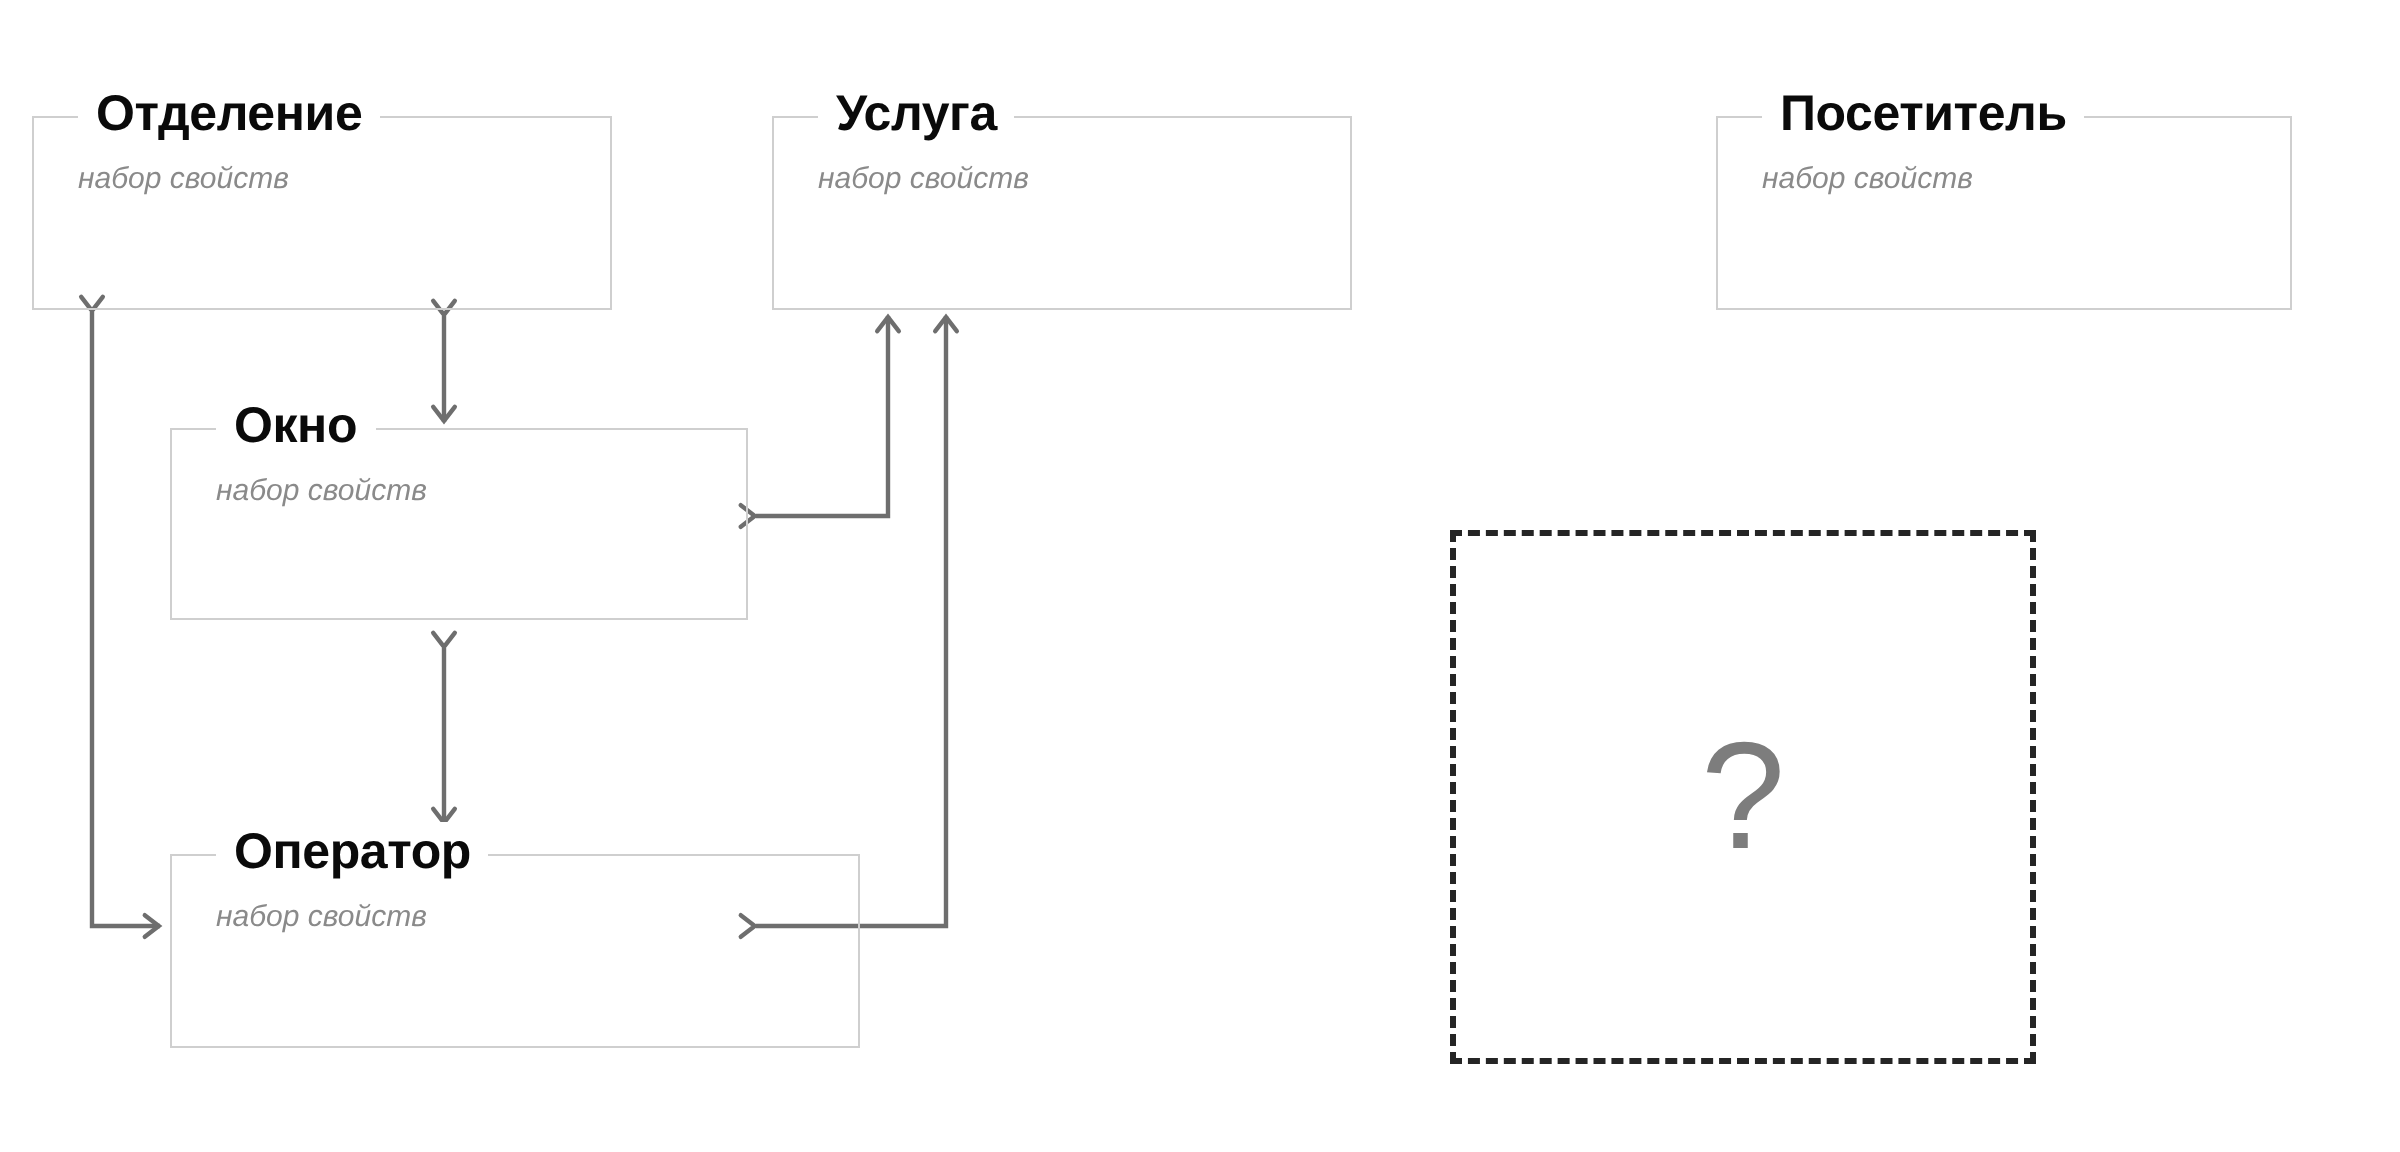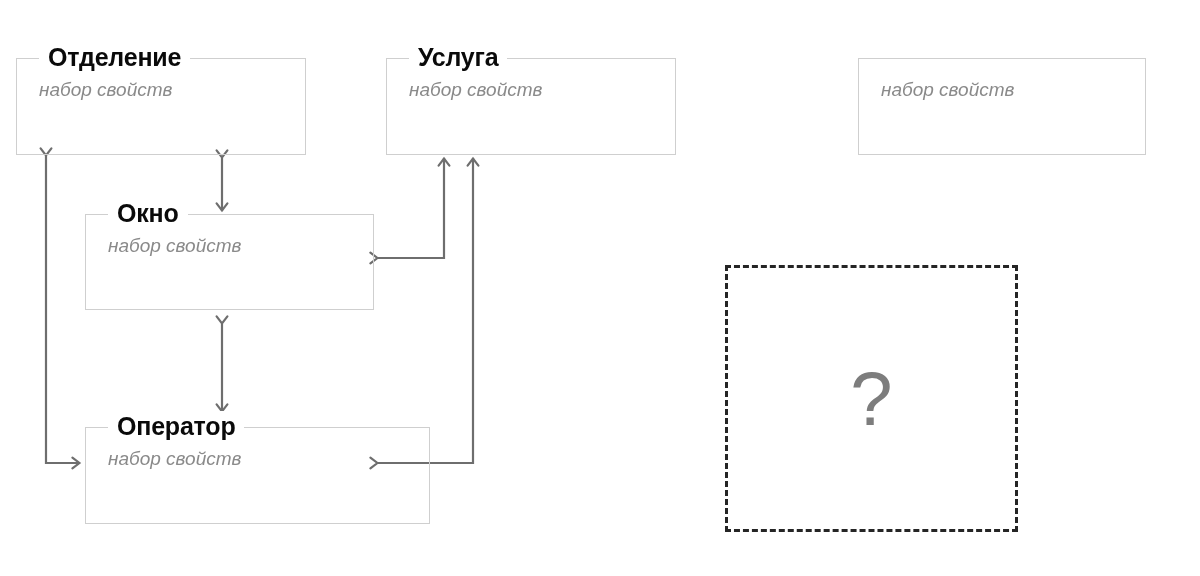--- a/index.html
+++ b/index.html
@@ -37,21 +37,21 @@
     font-weight: 700;
     line-height: 30px;
     color: #0a0a0a;
     white-space: nowrap;
     letter-spacing: -0.2px;
   }
   .entity .entity-props {
     position: absolute;
     top: 19px;
     left: 22px;
-    font-size: 19px;
+    font-size: 15px;
     font-style: italic;
     line-height: 24px;
     color: #8a8a8a;
     white-space: nowrap;
   }
 
   
   .placeholder {
     position: absolute;
     box-sizing: border-box;
@@ -125,20 +125,21 @@
     <div class="entity-title">Отделение</div>
     <div class="entity-props">набор свойств</div>
   </div>
 
   <div class="entity" style="left:386px; top:58px; width:290px; height:97px;">
     <div class="entity-title">Услуга</div>
     <div class="entity-props">набор свойств</div>
   </div>
 
   <div class="entity" style="left:858px; top:58px; width:288px; height:97px;">
+    <div class="entity-title">Посетитель</div>
     <div class="entity-props">набор свойств</div>
   </div>
 
   <div class="entity" style="left:85px; top:214px; width:289px; height:96px;text-align:center;">
     <div class="entity-title">Окно</div>
     <div class="entity-props">набор свойств</div>
   </div>
 
   <div class="entity" style="left:85px; top:427px; width:345px; height:97px;">
     <div class="entity-title">Оператор</div>

